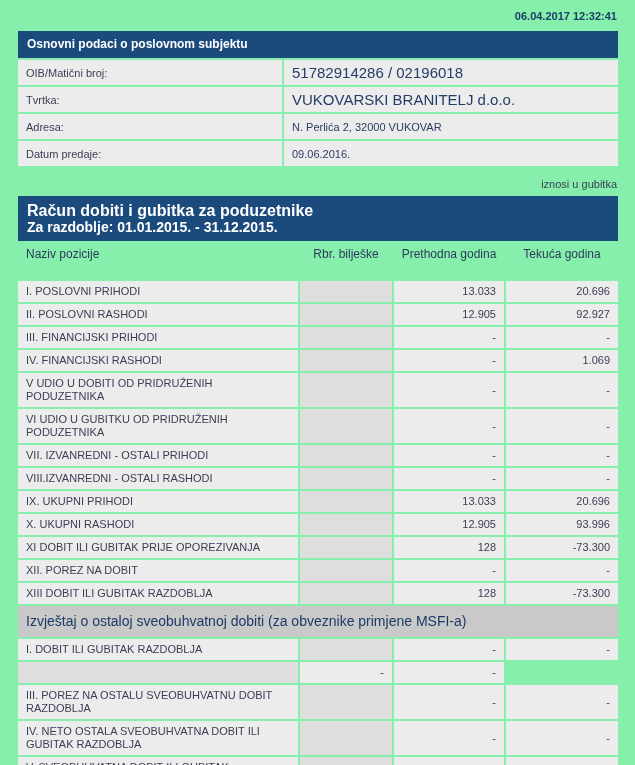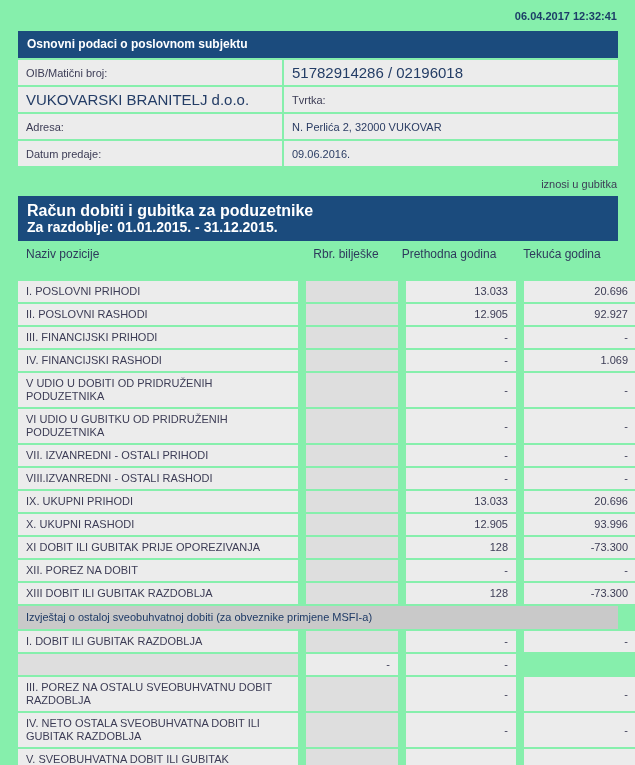--- a/index.html
+++ b/index.html
@@ -45,53 +45,53 @@
   
   .col-headers {
     display: grid; grid-template-columns: 280px 92px 110px 112px;
     column-gap: 2px; padding: 6px 0 20px 0;
     font-size: 12px; color: #2e3a5c;
   }
   .col-headers .ch { padding: 0 8px; }
   .col-headers .ch.c { text-align: center; padding: 0; }
   .report-row {
     display: grid; grid-template-columns: 280px 92px 110px 112px;
-    column-gap: 8px; margin-bottom: 2px; border-radius: 8px;
+    column-gap: 2px; margin-bottom: 2px; border-radius: 8px;
   }
   .cell {
     background: #ececec; min-height: 21px;
     padding: 4px 8px; font-size: 11px; line-height: 13px;
     color: #3c3c55; display: flex; align-items: center;
   }
   .cell.note { background: #dedede; }
   .cell.num { justify-content: flex-end; text-align: right; }
   .section-row {
     background: #c9c9c9; color: #1e3a66;
-    font-size: 11px; line-height: 15px;
-    padding: 0 8px; margin-bottom: 2px; min-height: 23px;
+    font-size: 14px; line-height: 15px;
+    padding: 8px 8px; margin-bottom: 2px; min-height: 23px;
     display: flex; align-items: center;
   }
 </style>
 </head>
 <body>
 
 <div class="page">
 
   <div class="timestamp">06.04.2017 12:32:41</div>
 
   <div class="blue-bar">Osnovni podaci o poslovnom subjektu</div>
 
   <div class="info-table">
       <div class="info-row">
         <div class="icell label">OIB/Matični broj:</div>
         <div class="icell val big">51782914286 / 02196018</div>
       </div>
       <div class="info-row">
+        <div class="icell label">Tvrtka:</div>
         <div class="icell val big">VUKOVARSKI BRANITELJ d.o.o.</div>
-        <div class="icell label">Tvrtka:</div>
       </div>
       <div class="info-row">
         <div class="icell label">Adresa:</div>
         <div class="icell val">N. Perlića 2, 32000 VUKOVAR</div>
       </div>
       <div class="info-row">
         <div class="icell label">Datum predaje:</div>
         <div class="icell val">09.06.2016.</div>
       </div>
     </div>

